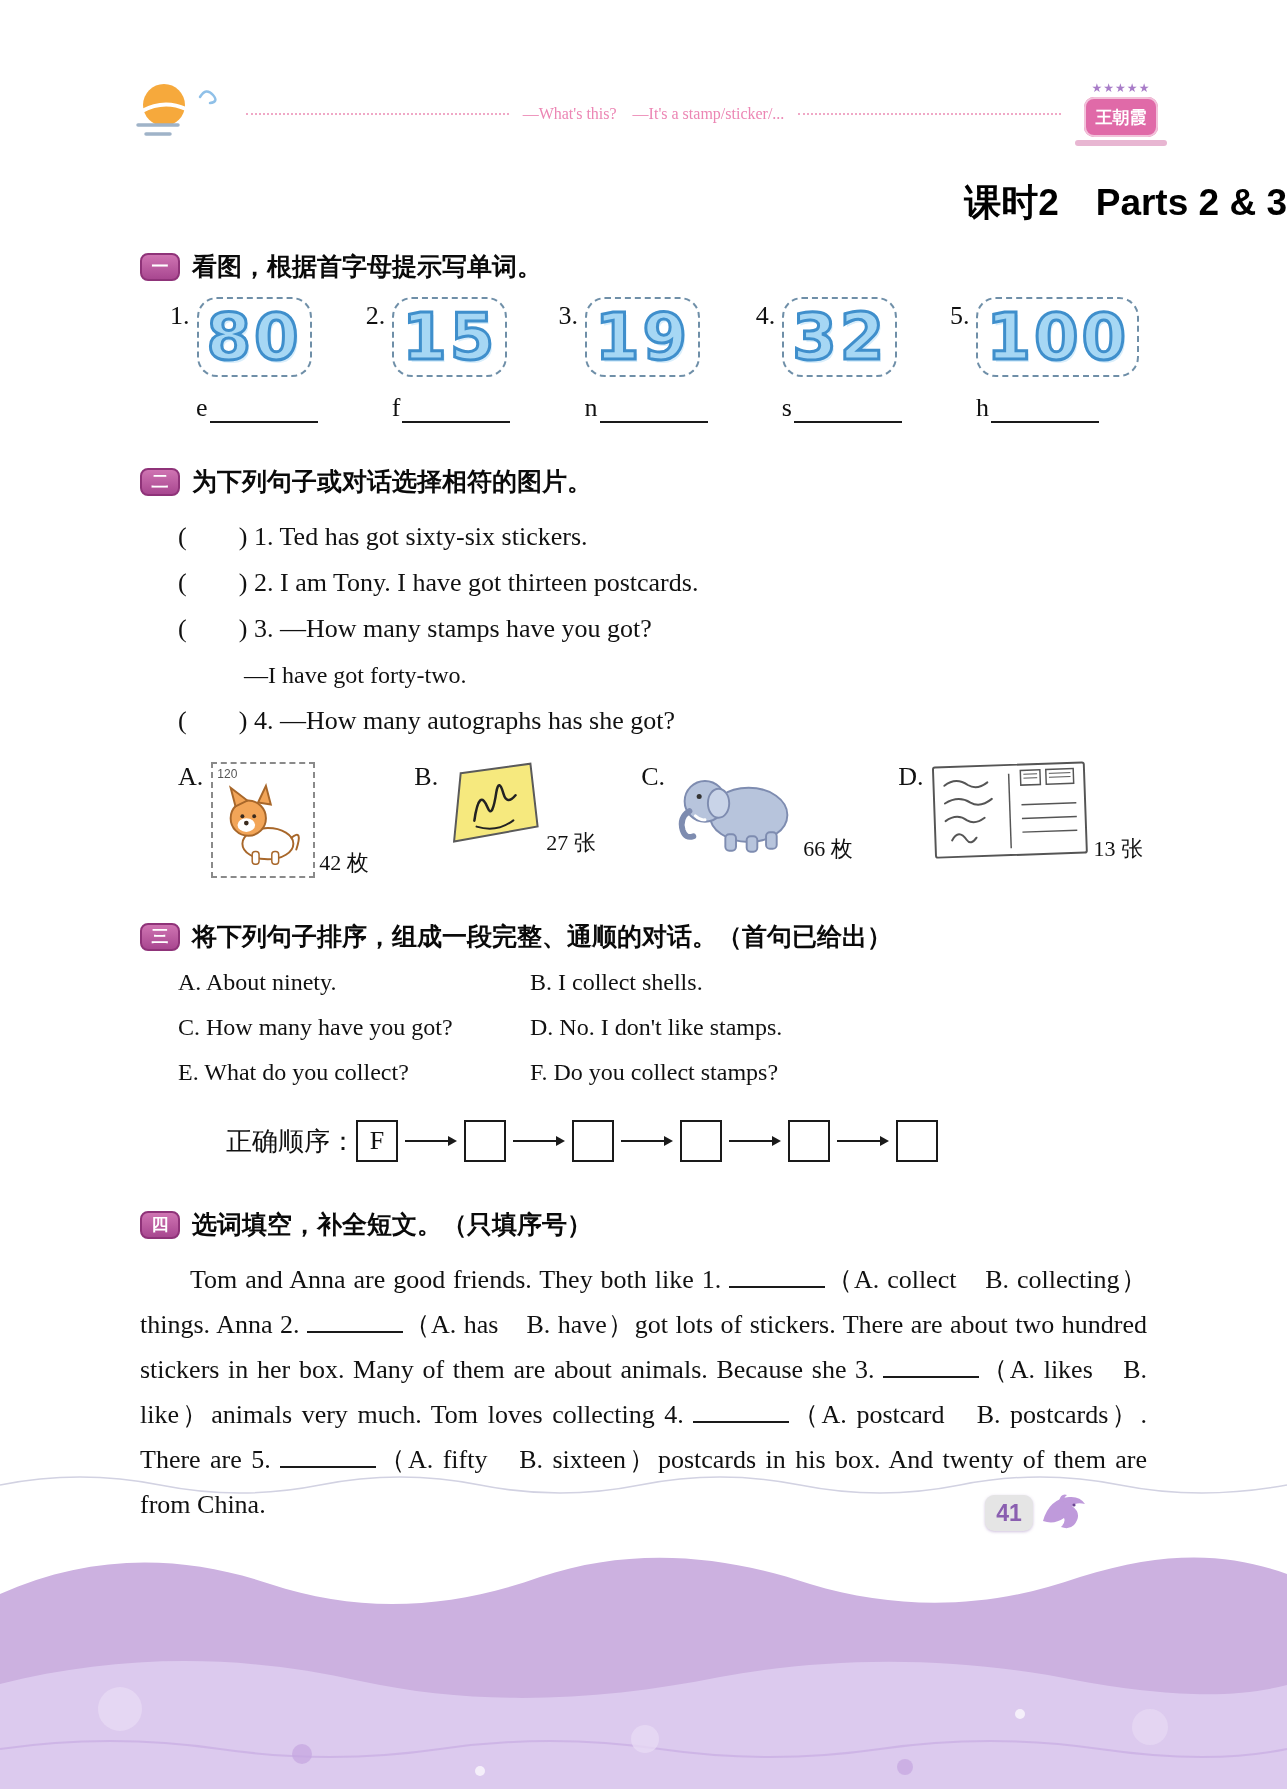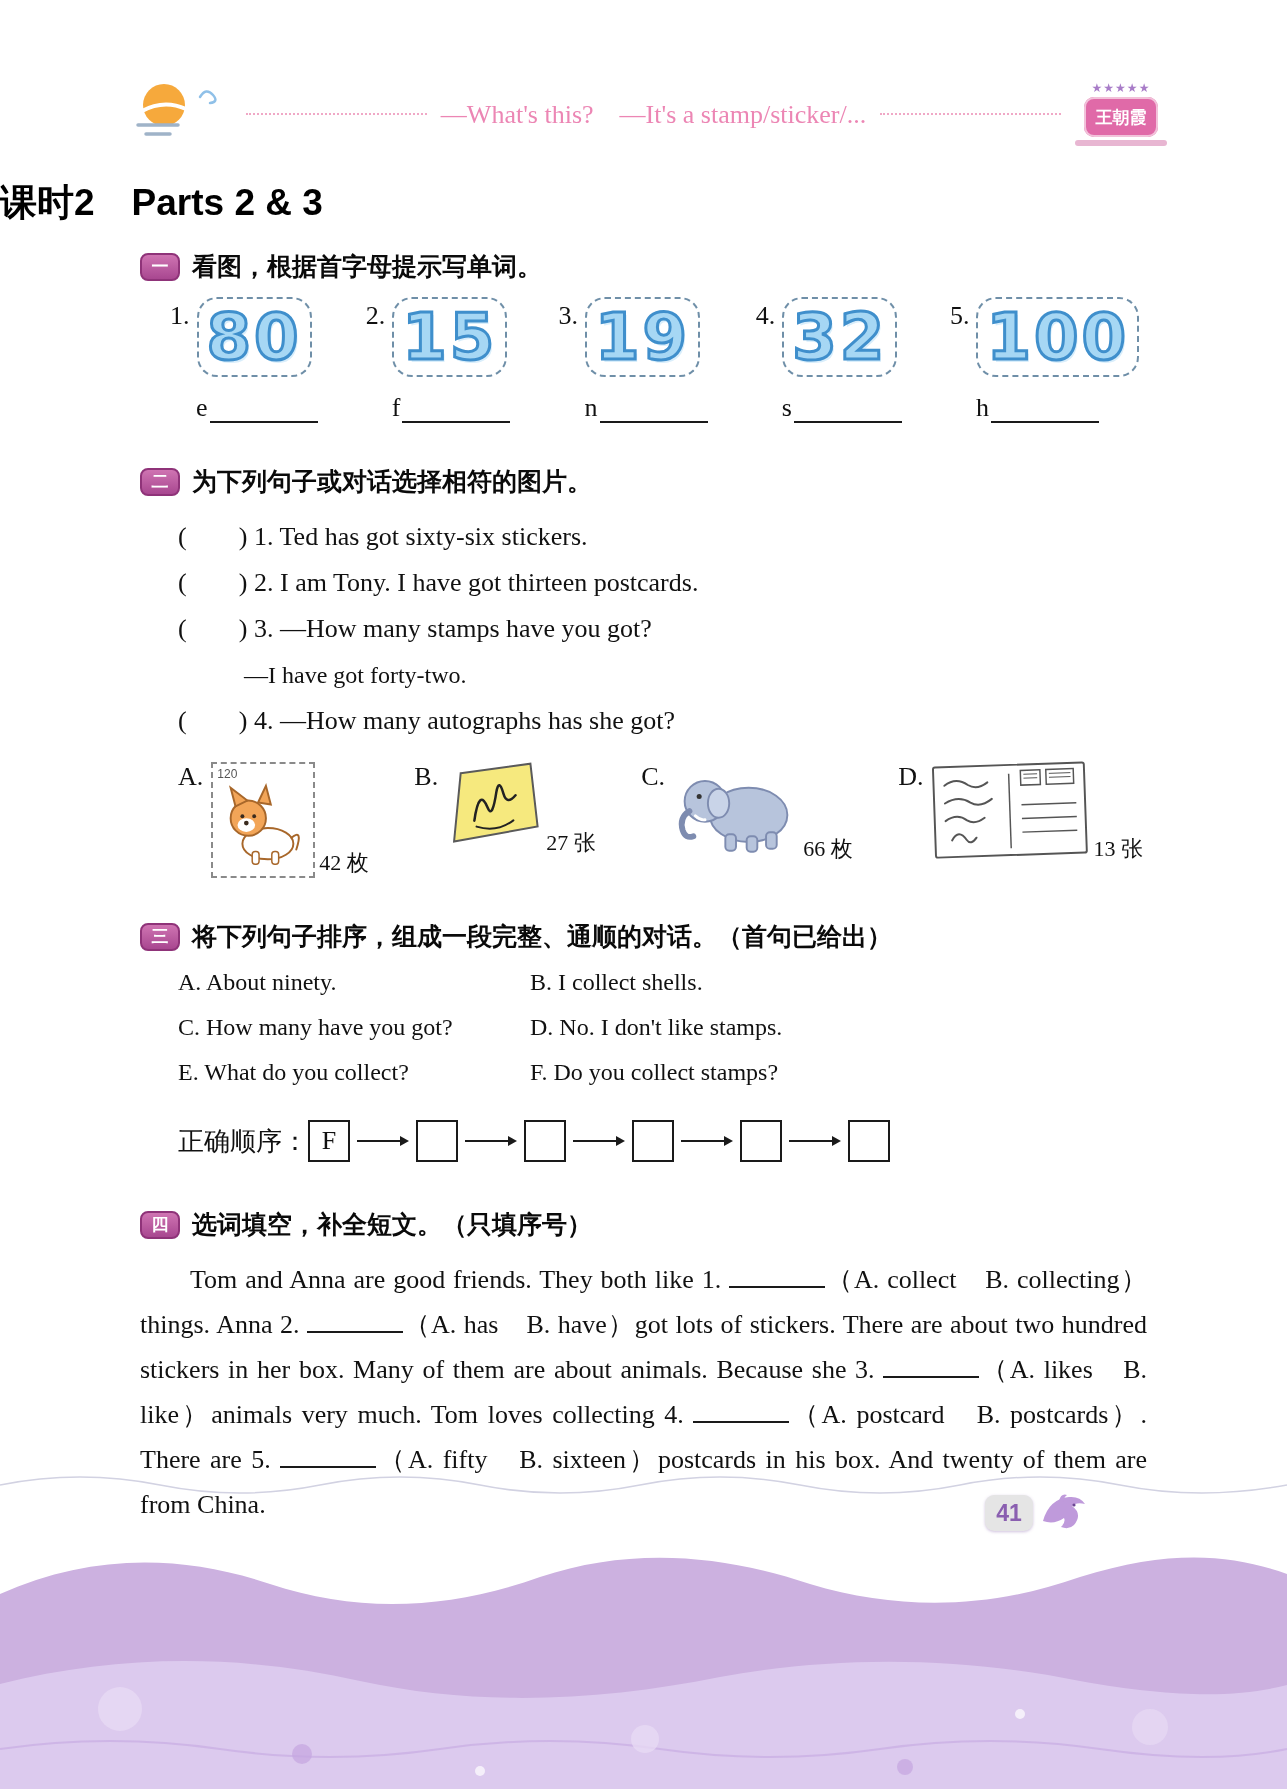--- a/index.html
+++ b/index.html
@@ -6,29 +6,29 @@
   html,body { background:#ffffff; }
   .page {
     position:relative; width:1287px; height:1789px; background:#fff; overflow:hidden;
     font-family:"Liberation Serif","DejaVu Serif",serif; color:#111;
   }
   
   .page-header { position:absolute; top:76px; left:128px; right:120px; height:76px; display:flex; align-items:center; }
   .sun-wrap { width:104px; flex:0 0 auto; }
   .header-rule { flex:1; display:flex; align-items:center; margin:0 14px; }
   .rule-line { flex:1; border-top:2px dotted #f0a8c6; height:0; }
-  .header-subtitle { color:#ec86b4; font-size:26px; padding:0 14px; white-space:nowrap; font-family:"Liberation Serif",serif; }
+  .header-subtitle { color:#ec86b4; font-size:16px; padding:0 14px; white-space:nowrap; font-family:"Liberation Serif",serif; }
   .brand-badge { flex:0 0 auto; width:92px; text-align:center; }
   .brand-stars { color:#a87cc8; font-size:12px; letter-spacing:1px; line-height:12px; }
   .brand-seal { margin:3px auto 0; width:74px; height:40px; background:#e succeeded; background:#e06aa8; border-radius:10px;
     display:flex; align-items:center; justify-content:center; color:#fff; font-weight:bold; font-size:17px;
     font-family:"Liberation Sans",sans-serif; box-shadow:0 0 0 2px #f2c2da inset; }
   .brand-ribbon { margin-top:3px; height:6px; border-radius:3px; background:#e8b6d2; }
   
-  .page-title { position:absolute; top:178px; left:0; width:100%; text-align:left;
+  .page-title { position:absolute; top:178px; left:0; width:100%; text-align:right;
     font-family:"Liberation Sans","DejaVu Sans",sans-serif; font-weight:bold; font-size:37px; color:#000; }
   
   .content { position:absolute; left:140px; right:140px; top:250px; }
   .sec-header { display:flex; align-items:center; }
   .sec-badge { width:40px; height:28px; border-radius:8px; background:linear-gradient(#cf74b2,#a84790);
     border:2px solid #8f3379; color:#fff; font-family:"Liberation Sans",sans-serif; font-weight:bold;
     font-size:17px; display:inline-flex; align-items:center; justify-content:center; flex:0 0 auto; }
   .sec-instr { margin-left:12px; font-family:"Liberation Sans","DejaVu Sans",sans-serif; font-weight:bold; font-size:25px; color:#0a0a0a; }
   
   .numbers-row { display:flex; justify-content:space-between; padding:14px 8px 0 30px; }
@@ -52,21 +52,21 @@
   .opt-label { font-size:26px; margin-right:8px; }
   .opt-caption { font-size:22px; align-self:flex-end; margin-left:4px; white-space:nowrap;
     font-family:"Liberation Serif",serif; }
   .stamp-box { position:relative; width:104px; height:116px; border:2px dashed #8a8a8a; background:#fff; }
   .stamp-value { position:absolute; top:3px; left:4px; font-size:12px; color:#555; font-family:Liberation Sans, sans-serif; }
   .note-tilt { transform:rotate(-2deg); }
   .postcard-tilt { transform:rotate(-2deg); }
   
   .sent-grid { display:grid; grid-template-columns:352px 1fr; row-gap:18px; margin:16px 0 0 38px; font-size:24px; }
   .order-row { display:flex; align-items:center; margin:34px 0 0 38px; }
-  .order-label { font-size:26px; font-family:"Liberation Sans","DejaVu Sans",sans-serif; }
+  .order-label { font-size:26px; font-family:"Liberation Sans","DejaVu Sans",sans-serif;margin-left:48px; }
   .ans-box { width:42px; height:42px; border:2px solid #1a1a1a; display:inline-flex; align-items:center; justify-content:center;
     font-size:26px; background:#fff; }
   .arrow { margin:0 7px; display:inline-flex; align-items:center; }
   
   .passage { margin-top:16px; font-size:26px; line-height:45px; text-align:justify; text-indent:50px; }
   .blank { display:inline-block; width:96px; border-bottom:2px solid #1a1a1a; height:24px; text-indent:0; }
   
   .footer-art { position:absolute; left:0; bottom:0; width:1287px; height:330px; }
   .page-badge { position:absolute; right:254px; bottom:258px; width:48px; height:36px; background:#e5e5e5; border-radius:9px;
     display:flex; align-items:center; justify-content:center; color:#8a5fb0; font-weight:bold; font-size:23px;

